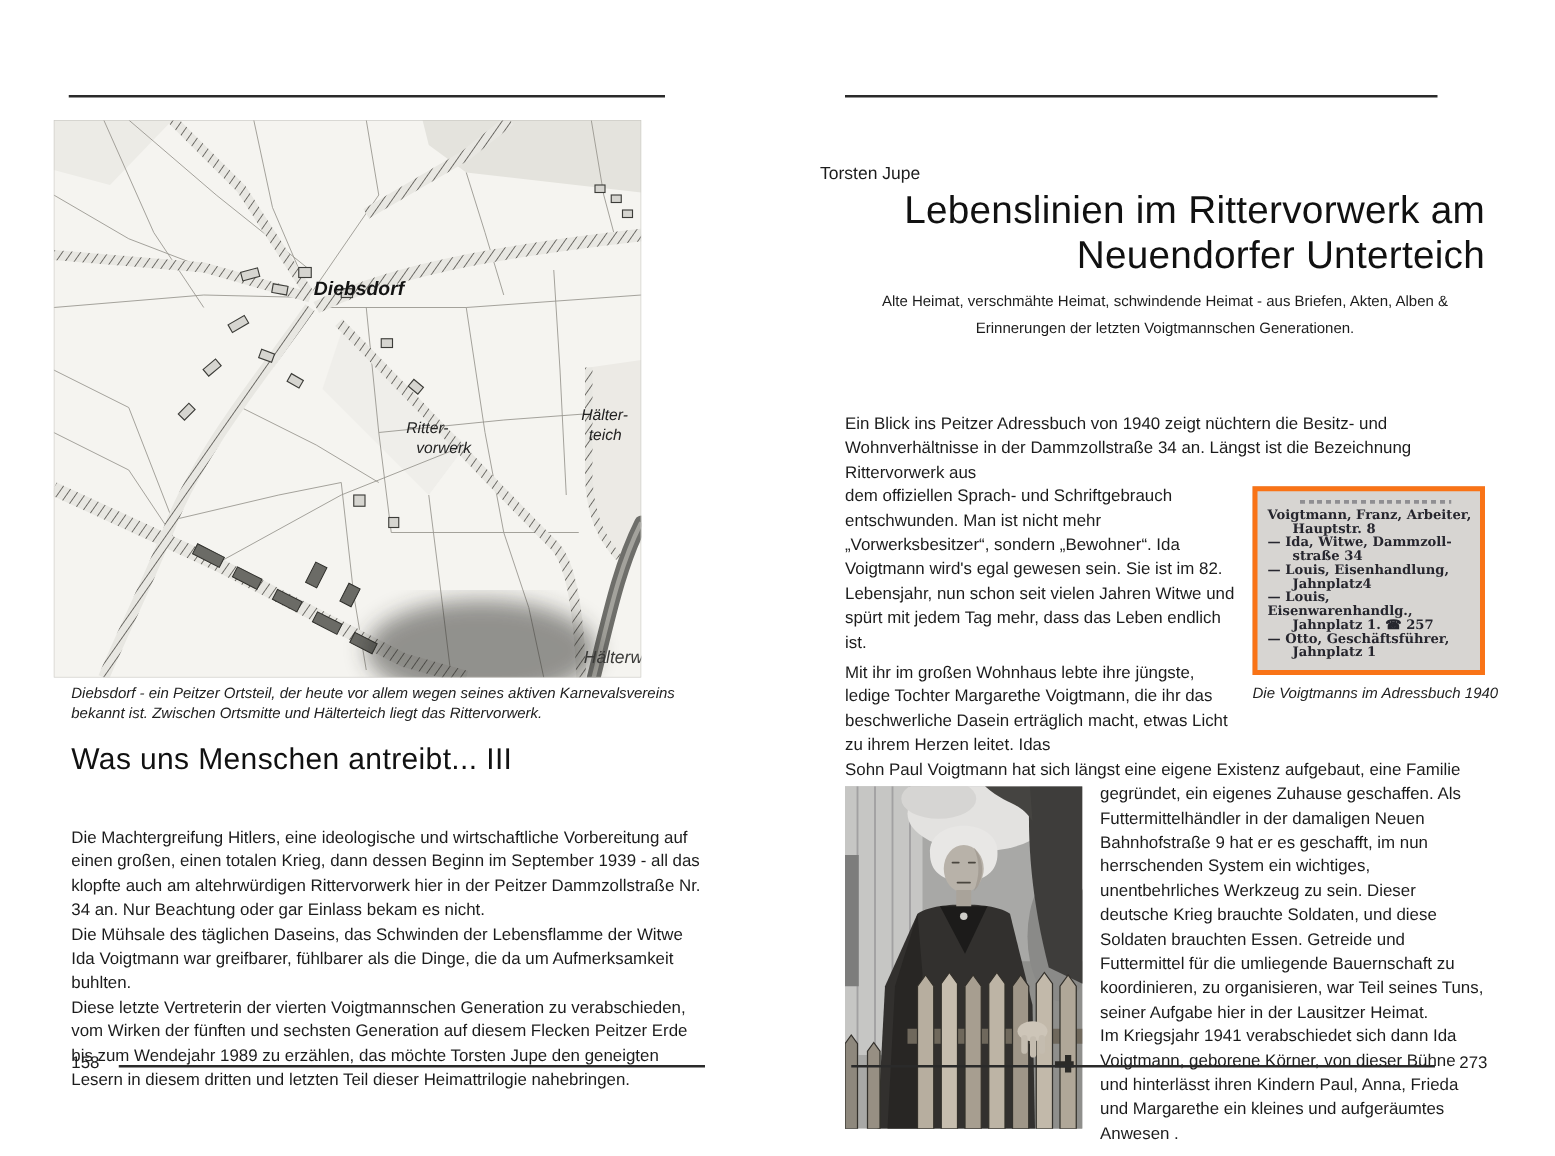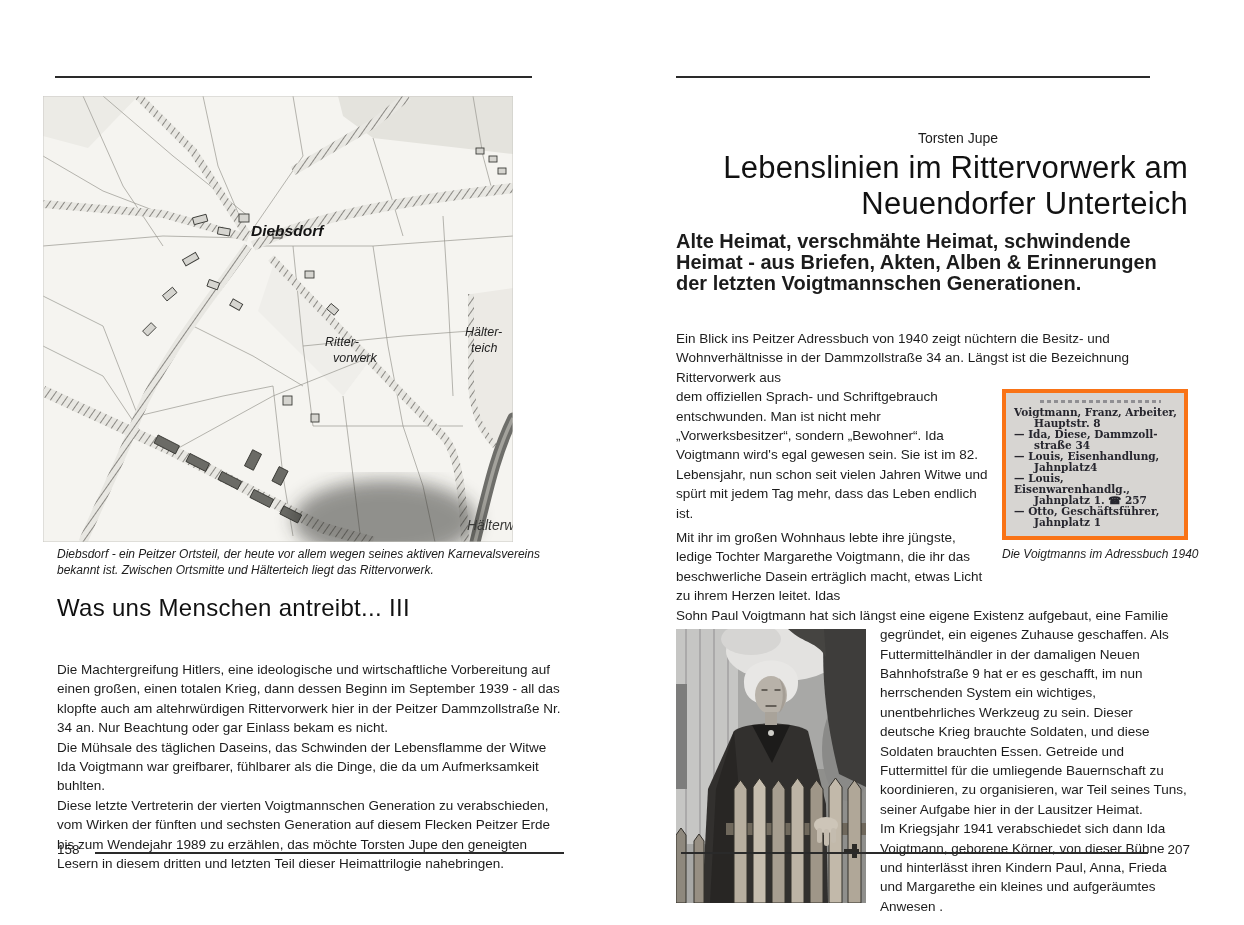--- a/index.html
+++ b/index.html
@@ -10,25 +10,25 @@
   #map-fig{position:absolute;left:43px;top:96px;width:386px;height:446px;}
   #map-caption{position:absolute;left:57px;top:547px;width:507px;
                font-style:italic;font-size:12px;line-height:15.5px;color:#202020;}
   #left-heading{position:absolute;left:57px;top:594px;width:511px;
                 font-size:24px;letter-spacing:.3px;color:#111;}
   #left-body{position:absolute;left:57px;top:660px;width:511px;
              font-size:13.5px;line-height:19.4px;text-align:left;}
   #left-body p{margin:0;}
   #pageno-left{position:absolute;left:57px;top:842px;font-size:13.5px;}
   
-  #author{position:absolute;left:702px;top:130px;width:512px;text-align:center;font-size:14px;}
+  #author{position:absolute;left:656px;top:130px;width:512px;text-align:left;font-size:14px;}
   #title{position:absolute;left:676px;top:150px;width:512px;text-align:right;
          font-size:31px;line-height:36px;color:#111;letter-spacing:.2px;}
-  #subtitle{position:absolute;left:676px;top:231px;width:512px;text-align:left;
-            font-size:20px;line-height:21px;font-weight:bold;}
+  #subtitle{position:absolute;left:676px;top:231px;width:512px;text-align:center;
+            font-size:12px;line-height:21px;}
   #right-main{position:absolute;left:676px;top:329px;width:512px;
               font-size:13.5px;line-height:19.4px;}
   #right-main p{margin:0;}
   p.gap{margin-top:5px !important;}
   
   #ab-fig{float:right;width:186px;margin:2px 0 6px 12px;}
   #ab-box{background:#d7d5d2;border:4px solid #f97316;padding:7px 5px 8px 8px;
           font-family:"DejaVu Serif",serif;font-weight:bold;font-size:10.5px;
           line-height:11px;color:#26262e;}
   .ab-cut{height:3px;margin:0 18px 4px 26px;opacity:.55;
@@ -174,21 +174,21 @@
     <p>Ein Blick ins Peitzer Adressbuch von 1940 zeigt nüchtern die Besitz- und Wohnverhältnisse in der Dammzollstraße 34 an. Längst ist die Bezeichnung Rittervorwerk aus</p>
 
     <figure id="ab-fig" style="margin:2px 0 6px 12px;">
       <div id="ab-box">
         <div class="ab-cut"></div>
         <div class="ab-entry">
           <div class="ab-l1"><span></span><span>Voigtmann, Franz, Arbeiter,</span></div>
           <div class="ab-l2">Hauptstr. 8</div>
         </div>
         <div class="ab-entry">
-          <div class="ab-l1"><span>— </span><span>Ida, Diese, Dammzoll-</span></div>
+          <div class="ab-l1"><span>— </span><span>Ida, Witwe, Dammzoll-</span></div>
           <div class="ab-l2">straße 34</div>
         </div>
         <div class="ab-entry">
           <div class="ab-l1"><span>— </span><span>Louis, Eisenhandlung,</span></div>
           <div class="ab-l2">Jahnplatz4</div>
         </div>
         <div class="ab-entry">
           <div class="ab-l1"><span>— </span><span>Louis, Eisenwarenhandlg.,</span></div>
           <div class="ab-l2">Jahnplatz 1. ☎ 257</div>
         </div>
@@ -268,15 +268,15 @@
         <rect x="176" y="215" width="5" height="14" fill="#2b2a27"></rect>
       </svg>
     </figure>
 
     <p>gegründet, ein eigenes Zuhause geschaffen. Als Futtermittelhändler in der damaligen Neuen Bahnhofstraße 9 hat er es geschafft, im nun herrschenden System ein wichtiges, unentbehrliches Werkzeug zu sein. Dieser deutsche Krieg brauchte Soldaten, und diese Soldaten brauchten Essen. Getreide und Futtermittel für die umliegende Bauernschaft zu koordinieren, zu organisieren, war Teil seines Tuns, seiner Aufgabe hier in der Lausitzer Heimat.</p>
     <p>Im Kriegsjahr 1941 verabschiedet sich dann Ida Voigtmann, geborene Körner, von dieser Bühne und hinterlässt ihren Kindern Paul, Anna, Frieda und Margarethe ein kleines und aufgeräumtes Anwesen .</p>
 
   </div>
 
   <div class="rule" style="left:681px;top:852px;width:467px;height:1.5px;"></div>
-  <div id="pageno-right">207</div>
+  <div id="pageno-right">273</div>
 
 </div>
 
 </body></html>

